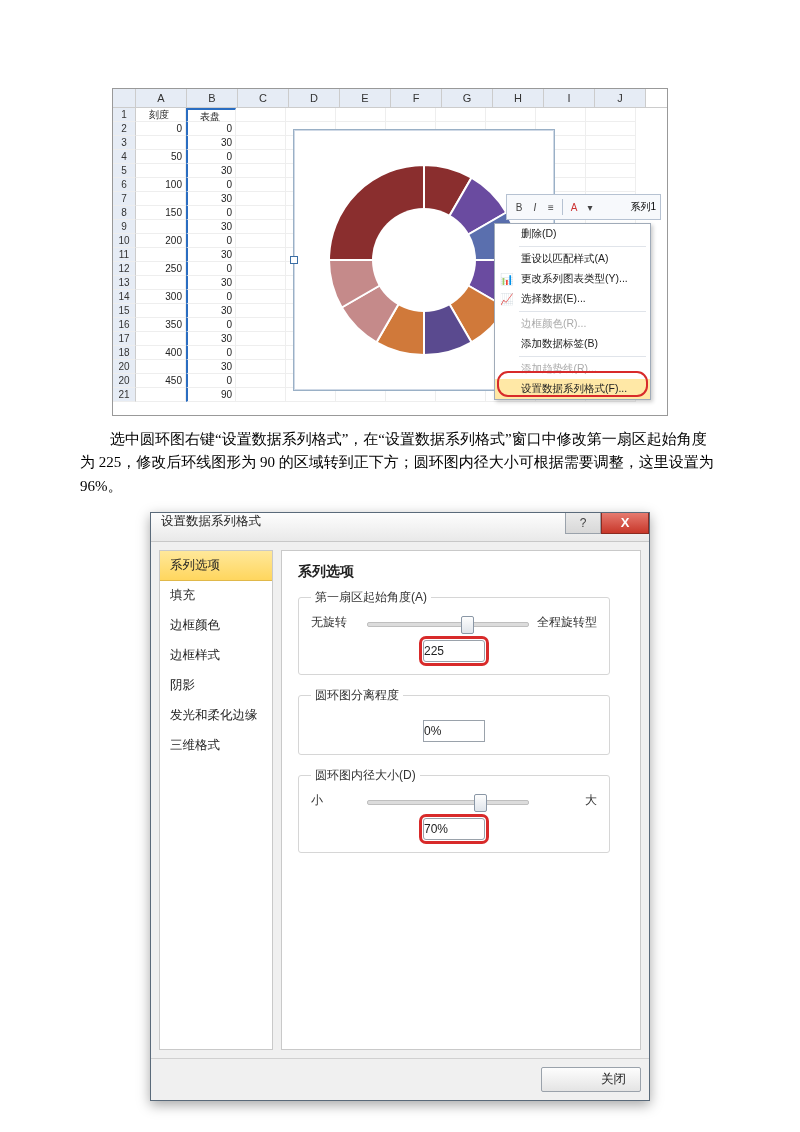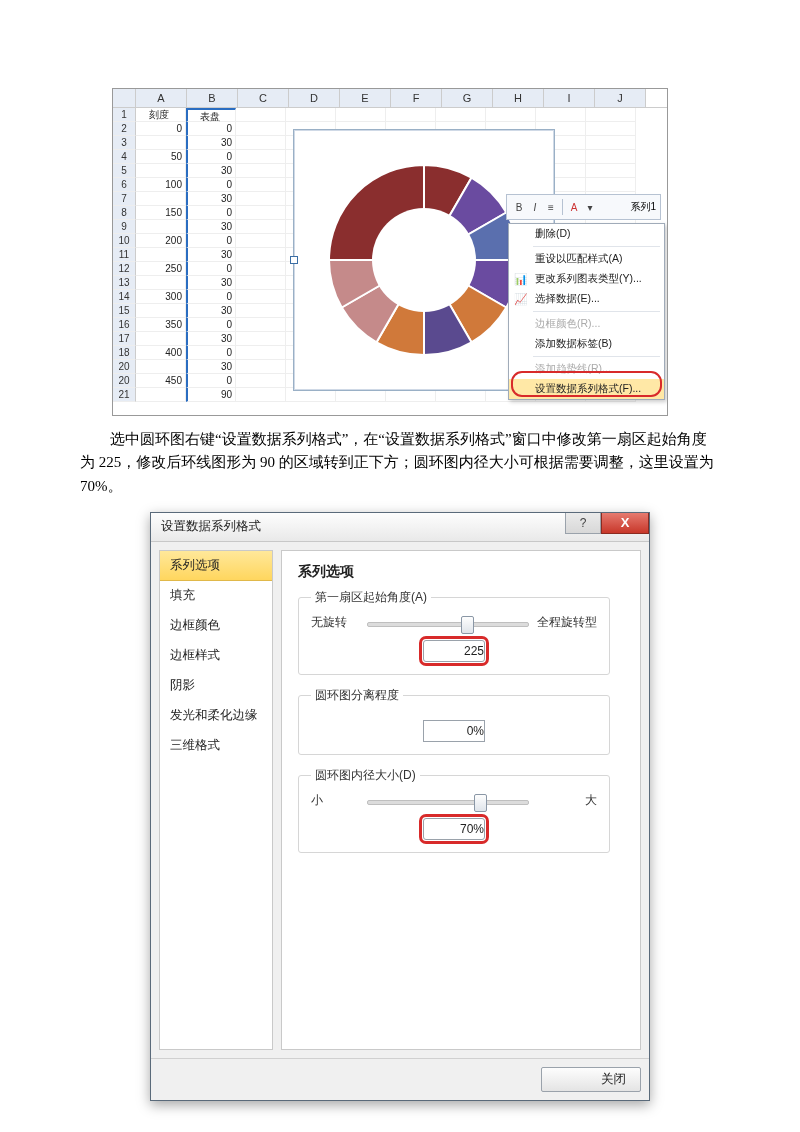--- a/index.html
+++ b/index.html
@@ -22,53 +22,53 @@
   .chart-box::before { left:-4px; top:50%; margin-top:-4px; }
   .chart-box::after { right:-4px; top:50%; margin-top:-4px; }
   svg.donut { position:absolute; left:20px; top:20px; }
 
   
   .minibar { position:absolute; right:6px; top:105px; width:155px; height:26px; background:#f7f9fc; border:1px solid #b6c2d2; display:flex; align-items:center; font-size:10px; padding:0 4px; box-sizing:border-box; }
   .minibar .sep { width:1px; height:16px; background:#b6c2d2; margin:0 3px; }
   .minibar .ico { width:14px; height:14px; display:inline-flex; align-items:center; justify-content:center; margin:0 1px; color:#444; }
 
   
-  .ctxmenu { position:absolute; right:2px; top:134px; width:155px; background:#fff; border:1px solid #a0abb9; box-shadow:2px 2px 4px rgba(0,0,0,0.2); font-size:10.5px; }
+  .ctxmenu { position:absolute; right:16px; top:134px; width:155px; background:#fff; border:1px solid #a0abb9; box-shadow:2px 2px 4px rgba(0,0,0,0.2); font-size:10.5px; }
   .ctxmenu .mi { display:flex; align-items:center; height:20px; padding:0 6px 0 26px; position:relative; color:#222; }
   .ctxmenu .mi.disabled { color:#aaa; }
   .ctxmenu .mi .mico { position:absolute; left:5px; width:14px; height:14px; display:flex; align-items:center; justify-content:center; font-size:11px; }
   .ctxmenu .sep2 { height:1px; background:#e0e4ea; margin:2px 4px 2px 24px; }
   .ctxmenu .mi.hl { background:#ffe8a6; }
   .hl-ring { position:absolute; right:2px; bottom:2px; left:2px; height:22px; border:2px solid #d82a2a; border-radius:11px; pointer-events:none; }
 
   
   .para { margin:12px 10px 14px 10px; font-size:15px; font-family: SimSun, serif; line-height:1.55; text-indent:2em; }
 
   
   .dialog-wrap { width:500px; margin:0 auto; }
   .dlg { border:1px solid #5a6a7a; background:#f0f0f0; box-shadow:0 4px 12px rgba(0,0,0,0.35); }
-  .dlg-titlebar { height:28px; background:linear-gradient(#fdfdfd,#e9e9e9); display:flex; align-items:center; padding:0 0 0 10px; font-size:12.5px; color:#222; border-bottom:1px solid #c8c8c8; position:relative; }
+  .dlg-titlebar { height:28px; background:linear-gradient(#fdfdfd,#e9e9e9); display:flex; padding:0 0 0 10px; font-size:12.5px; color:#222; border-bottom:1px solid #c8c8c8; position:relative; }
   .dlg-titlebar .btns { position:absolute; right:0; top:0; display:flex; }
   .qbtn { width:34px; height:20px; background:linear-gradient(#eaeaea,#d8d8d8); border:1px solid #9aa2ab; border-top:none; display:flex; align-items:center; justify-content:center; font-size:12px; color:#444; }
   .xbtn { width:46px; height:20px; background:linear-gradient(#e67a6f,#c8372a); border:1px solid #8b2a20; border-top:none; display:flex; align-items:center; justify-content:center; color:#fff; font-size:13px; font-weight:bold; }
   .dlg-body { display:flex; background:#f0f0f0; padding:8px; gap:8px; }
   .dlg-nav { width:112px; background:#fff; border:1px solid #c9c9c9; }
   .dlg-nav .ni { padding:6px 10px; font-size:12.5px; color:#222; border-bottom:1px solid transparent; }
   .dlg-nav .ni.active { background:linear-gradient(#ffe89a,#ffd65e); border-bottom:1px solid #e0b84a; }
   .dlg-main { flex:1; background:#fff; border:1px solid #c9c9c9; padding:12px 16px 16px 16px; min-height:470px; }
   .dlg-main h4 { margin:0 0 8px 0; font-size:14px; font-weight:bold; color:#222; }
   fieldset.grp { border:1px solid #d6d6d6; border-radius:3px; padding:8px 12px 12px 12px; margin:0 14px 12px 0; }
   fieldset.grp legend { font-size:12px; color:#333; padding:0 4px; }
   .slider-row { display:flex; align-items:center; font-size:12px; color:#333; gap:8px; }
   .slider-row .lab-l { width:48px; }
   .slider-row .lab-r { width:60px; text-align:right; }
   .slider { flex:1; height:18px; position:relative; }
   .slider .track { position:absolute; left:0; right:0; top:8px; height:3px; background:#dcdcdc; border:1px solid #bfbfbf; border-radius:2px; }
   .slider .thumb { position:absolute; top:2px; width:11px; height:16px; background:linear-gradient(#fefefe,#dfe4ea); border:1px solid #8a97a6; border-radius:2px; }
-  .valbox { width:60px; height:20px; background:#fff; border:1px solid #9aa2ab; margin:8px auto 0 auto; text-align:right; font-size:12px; line-height:20px; color:#222; }
+  .valbox { width:60px; height:20px; background:#fff; border:1px solid #9aa2ab; margin:8px auto 0 auto; text-align:left; font-size:12px; line-height:20px; color:#222; }
   .valbox.hl { outline:3px solid #d82a2a; outline-offset:1px; border-radius:3px; }
   .dlg-footer { background:#f0f0f0; border-top:1px solid #d0d0d0; padding:8px; text-align:right; }
   .closebtn { display:inline-block; min-width:70px; padding:3px 14px; background:linear-gradient(#fdfdfd,#e4e4e4); border:1px solid #9aa2ab; font-size:12.5px; color:#222; border-radius:2px; }
 </style>
 </head>
 <body>
 
 <div class="page">
 
   <div class="excel">
@@ -425,21 +425,21 @@
           </div>
           <div class="mi hl">
             <span class="mico"></span>
             <span>设置数据系列格式(F)...</span>
           </div>
         </div>
       <div class="hl-ring"></div>
     </div>
   </div>
 
-  <p class="para">选中圆环图右键“设置数据系列格式”，在“设置数据系列格式”窗口中修改第一扇区起始角度为 225，修改后环线图形为 90 的区域转到正下方；圆环图内径大小可根据需要调整，这里设置为 70%。</p>
+  <p class="para">选中圆环图右键“设置数据系列格式”，在“设置数据系列格式”窗口中修改第一扇区起始角度为 225，修改后环线图形为 90 的区域转到正下方；圆环图内径大小可根据需要调整，这里设置为 96%。</p>
 
   <div class="dialog-wrap">
     <div class="dlg">
       <div class="dlg-titlebar">
         <span>设置数据系列格式</span>
         <div class="btns">
           <div class="qbtn">?</div>
           <div class="xbtn">X</div>
         </div>
       </div>

